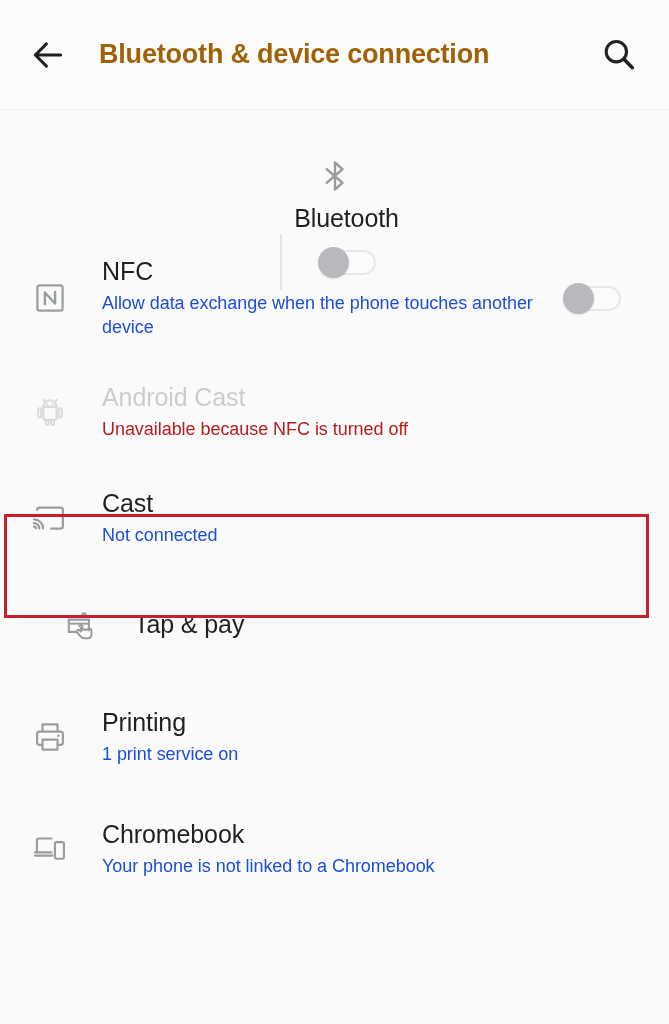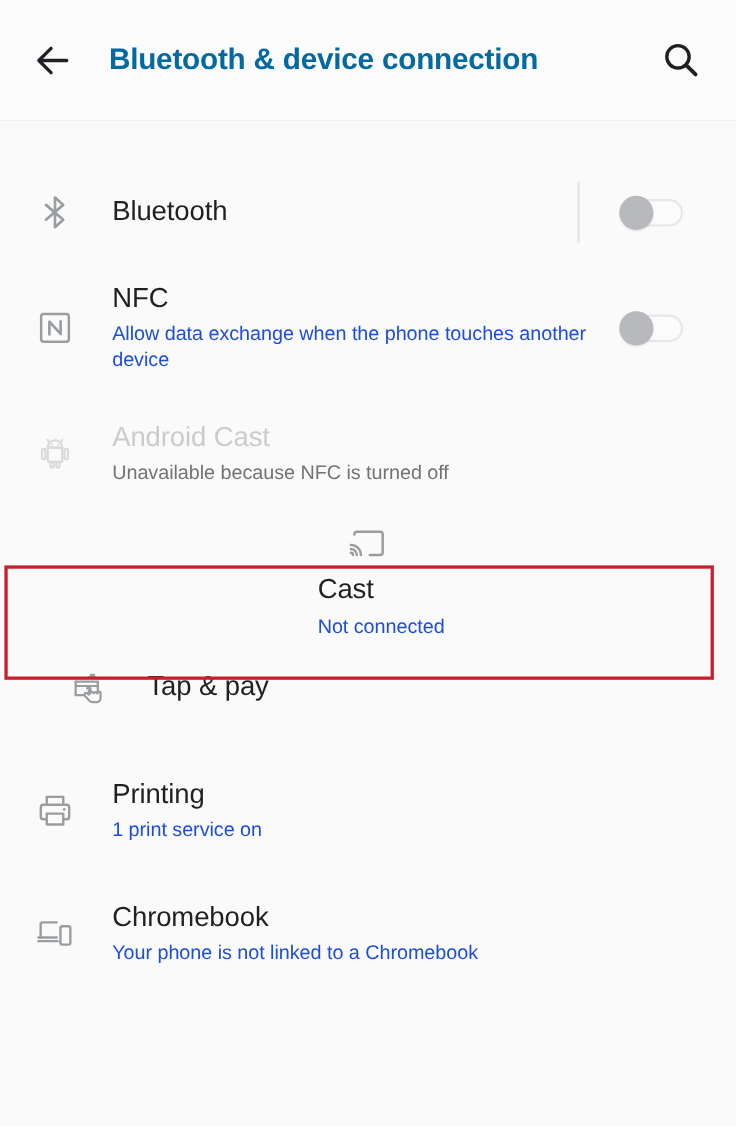--- a/index.html
+++ b/index.html
@@ -32,21 +32,21 @@
     height: 52px;
     flex: 0 0 52px;
     display: flex;
     align-items: center;
     justify-content: center;
     cursor: pointer;
   }
   .appbar-title {
     font-size: 27px;
     font-weight: bold;
-    color: #0369a1;
+    color: #a16207;
     letter-spacing: -0.2px;
     margin-left: 25px;
     flex: 1 1 auto;
     white-space: nowrap;
   }
   .search-btn {
     width: 52px;
     height: 52px;
     flex: 0 0 52px;
     display: flex;
@@ -90,28 +90,28 @@
     letter-spacing: -0.1px;
   }
   .row-sub {
     font-size: 18px;
     color: #1d4ed8;
     line-height: 1.34;
     margin-top: 5px;
     letter-spacing: -0.05px;
   }
   .row.disabled .row-title { color: #cacccf; }
-  .row.disabled .row-sub   { color: #737373; }
+  .row.disabled .row-sub   { color: #b91c1c; }
   .row.disabled .row-icon  { opacity: 0.34; }
 
   
-  .row-bluetooth { height: 90px; margin-top: 18px; }
+  .row-bluetooth { height: 90px; margin-top: 18px; flex-direction: column; }
   .row-nfc       { height: 120px; }
   .row-beam      { height: 108px; }
-  .row-cast      { height: 104px; flex-direction: column; }
+  .row-cast      { height: 104px; }
   .row-tappay    { height: 110px; margin-left: 32px; }
   .row-printing  { height: 114px; }
   .row-chromebook{ height: 110px; }
 
   
   .toggle-wrap {
     flex: 0 0 auto;
     display: flex;
     align-items: center;
     margin-left: 12px;

